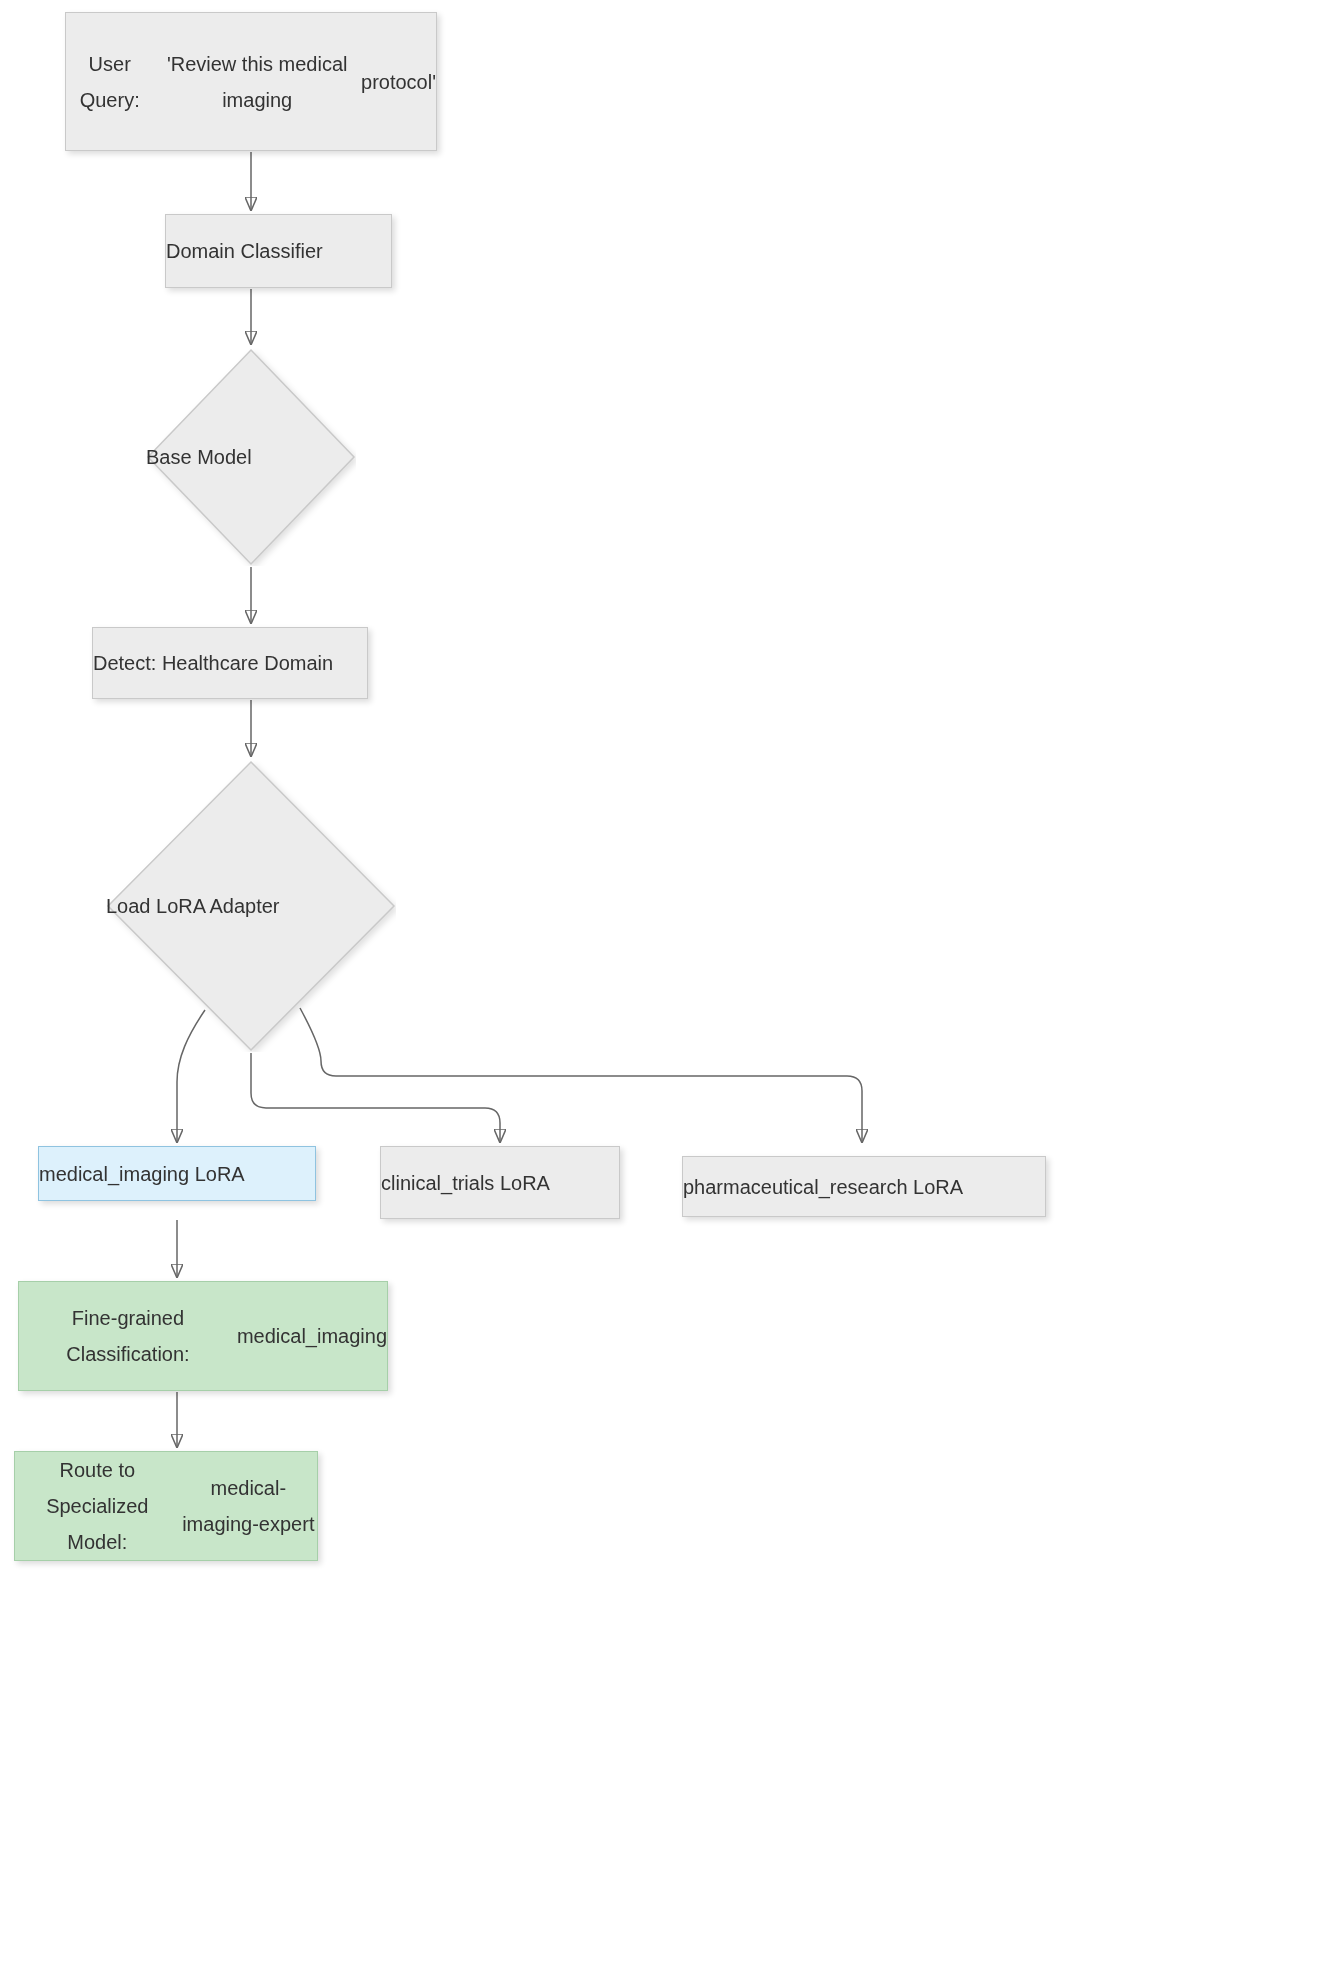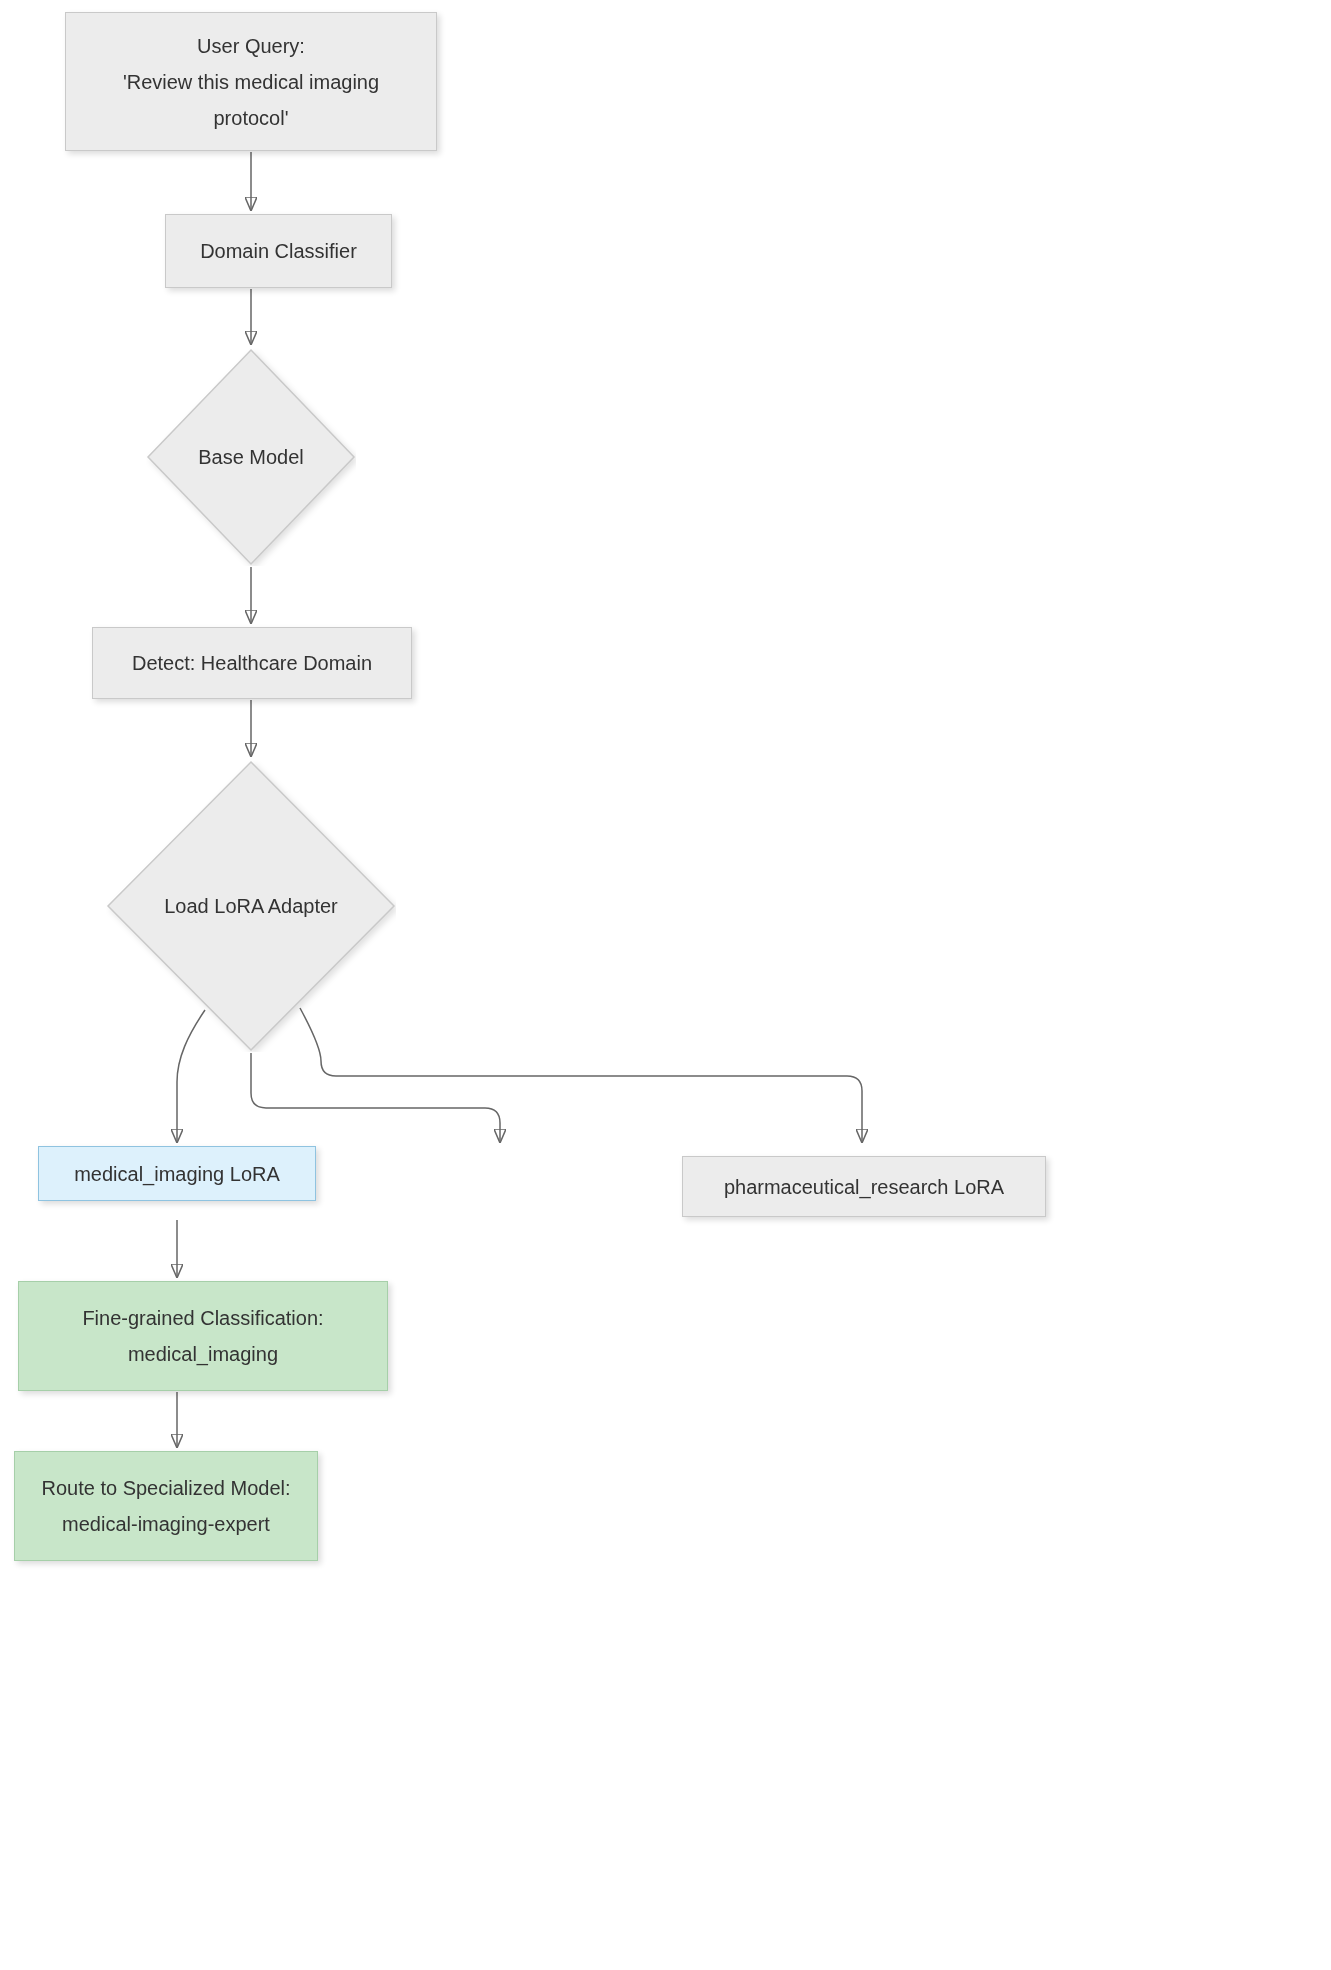--- a/index.html
+++ b/index.html
@@ -12,22 +12,22 @@
     --edge:#666666;
     --text:#333333;
   }
   html,body{margin:0;padding:0;background:#ffffff;}
   .canvas{
     position:relative;width:1331px;height:1970px;
     font-family:"Liberation Sans",sans-serif;color:var(--text);
     overflow:hidden;
   }
   .node{
-    position:absolute;display:flex;flex-direction:column;
-    align-items:center;justify-content:center;text-align:center;
+    position:absolute;display:flex;flex-direction:row;
+    align-items:center;justify-content:space-between;text-align:center;
     font-size:20px;line-height:1.8;box-sizing:border-box;
   }
   .rect{
     background:var(--node-fill);
     border:1px solid var(--node-border);
     box-shadow:3px 3px 6px rgba(0,0,0,0.14);
   }
   .rect.blue{background:var(--hl-fill);border-color:var(--hl-border);}
   .rect.green{background:var(--ok-fill);border-color:var(--ok-border);}
   .diamond{background:transparent;}
@@ -74,35 +74,38 @@
     <div>Domain Classifier</div>
   </div>
 
   <div class="node diamond" style="left:146px;top:348px;width:210px;height:218px;">
     <svg width="210" height="218" viewBox="0 0 210 218">
       <polygon points="105,2 208,109 105,216 2,109"></polygon>
     </svg>
     <div class="diamond-label">Base Model</div>
   </div>
 
-  <div class="node rect" style="left:92px;top:627px;width:320px;height:72px;">
+  <div class="node rect" style="left:92px;top:627px;width:276px;height:72px;">
     <div>Detect: Healthcare Domain</div>
   </div>
 
   <div class="node diamond" style="left:106px;top:760px;width:290px;height:292px;">
     <svg width="290" height="292" viewBox="0 0 290 292">
       <polygon points="145,2 288,146 145,290 2,146"></polygon>
     </svg>
     <div class="diamond-label">Load LoRA Adapter</div>
   </div>
 
   <div class="node rect blue" style="left:38px;top:1146px;width:278px;height:55px;">
     <div>medical_imaging LoRA</div>
   </div>
 
+  <div class="node rect" style="left:380px;top:1146px;width:240px;height:73px;">
+    <div>clinical_trials LoRA</div>
+  </div>
 
   <div class="node rect" style="left:682px;top:1156px;width:364px;height:61px;">
     <div>pharmaceutical_research LoRA</div>
   </div>
 
   <div class="node rect green" style="left:18px;top:1281px;width:370px;height:110px;">
     <div>Fine-grained Classification:</div>
     <div>medical_imaging</div>
   </div>
 

